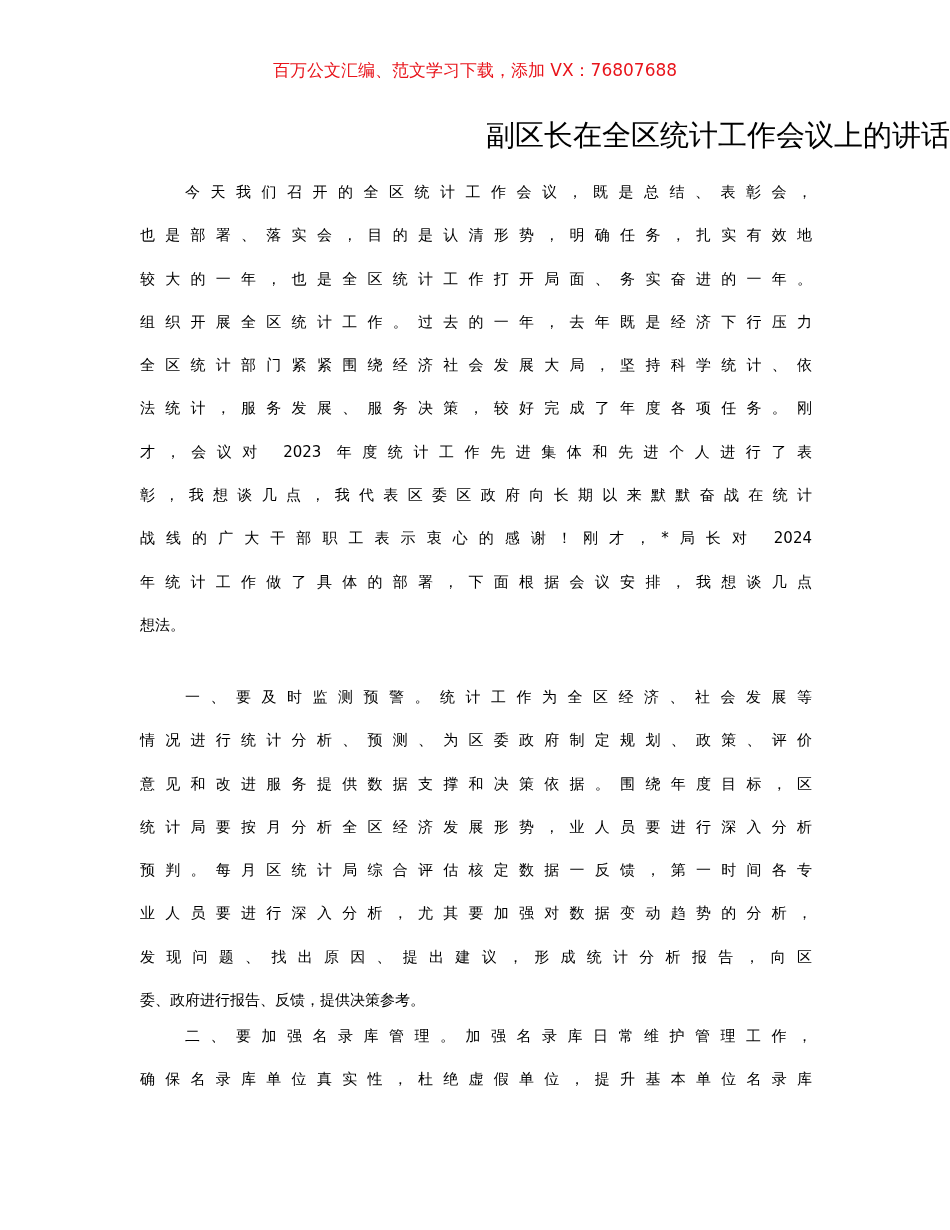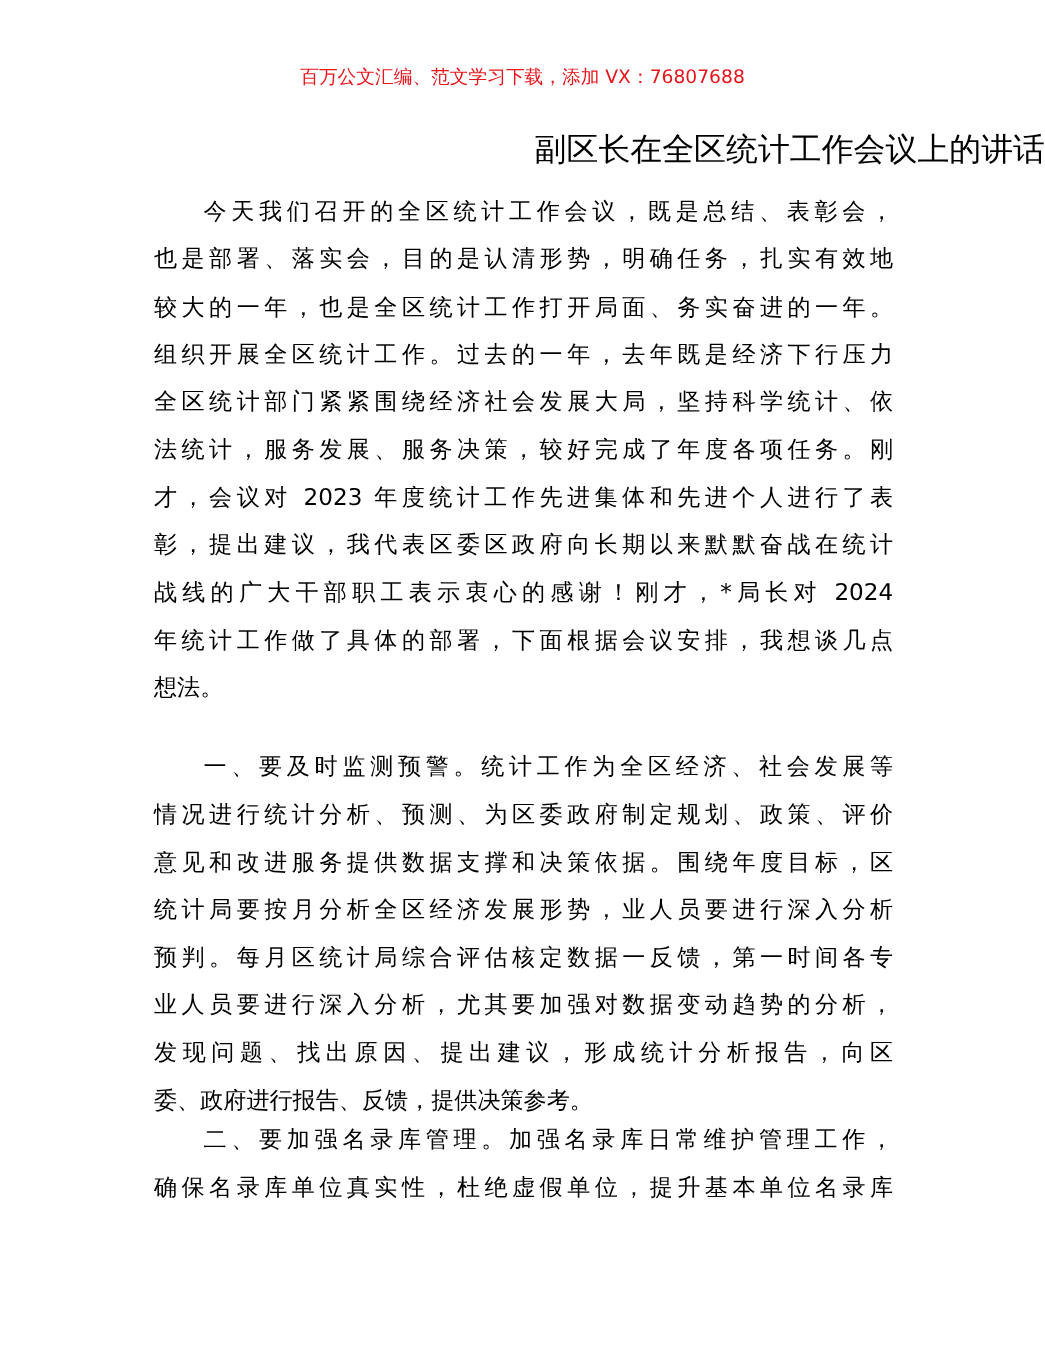--- a/index.html
+++ b/index.html
@@ -35,21 +35,21 @@
       font-size: 29px;
       line-height: 42px;
       color: #000000;
       font-weight: normal;
       margin: 0;
     }
     .body-text {
       position: absolute;
       left: 140px;
       width: 672px;
-      font-size: 21px;
+      font-size: 15px;
       line-height: 43.3px;
       margin: 0;
       text-align: justify;
     }
     .line {
       display: block;
       white-space: nowrap;
       text-align: justify;
       text-align-last: justify;
       height: 43.3px;
@@ -72,21 +72,21 @@
 <h1 class="title">副区长在全区统计工作会议上的讲话</h1>
 
 <div class="body-text" id="p1">
   <span class="line indent">今天我们召开的全区统计工作会议，既是总结、表彰会，</span>
   <span class="line">也是部署、落实会，目的是认清形势，明确任务，扎实有效地</span>
   <span class="line">较大的一年，也是全区统计工作打开局面、务实奋进的一年。</span>
   <span class="line">组织开展全区统计工作。过去的一年，去年既是经济下行压力</span>
   <span class="line">全区统计部门紧紧围绕经济社会发展大局，坚持科学统计、依</span>
   <span class="line">法统计，服务发展、服务决策，较好完成了年度各项任务。刚</span>
   <span class="line">才，会议对 2023 年度统计工作先进集体和先进个人进行了表</span>
-  <span class="line">彰，提出建议，我代表区委区政府向长期以来默默奋战在统计</span>
+  <span class="line">彰，我想谈几点，我代表区委区政府向长期以来默默奋战在统计</span>
   <span class="line">战线的广大干部职工表示衷心的感谢！刚才，*局长对 2024</span>
   <span class="line">年统计工作做了具体的部署，下面根据会议安排，我想谈几点</span>
   <span class="line last">想法。</span>
 </div>
 
 <div class="body-text" id="p2">
   <span class="line indent">一、要及时监测预警。统计工作为全区经济、社会发展等</span>
   <span class="line">情况进行统计分析、预测、为区委政府制定规划、政策、评价</span>
   <span class="line">意见和改进服务提供数据支撑和决策依据。围绕年度目标，区</span>
   <span class="line">统计局要按月分析全区经济发展形势，业人员要进行深入分析</span>

